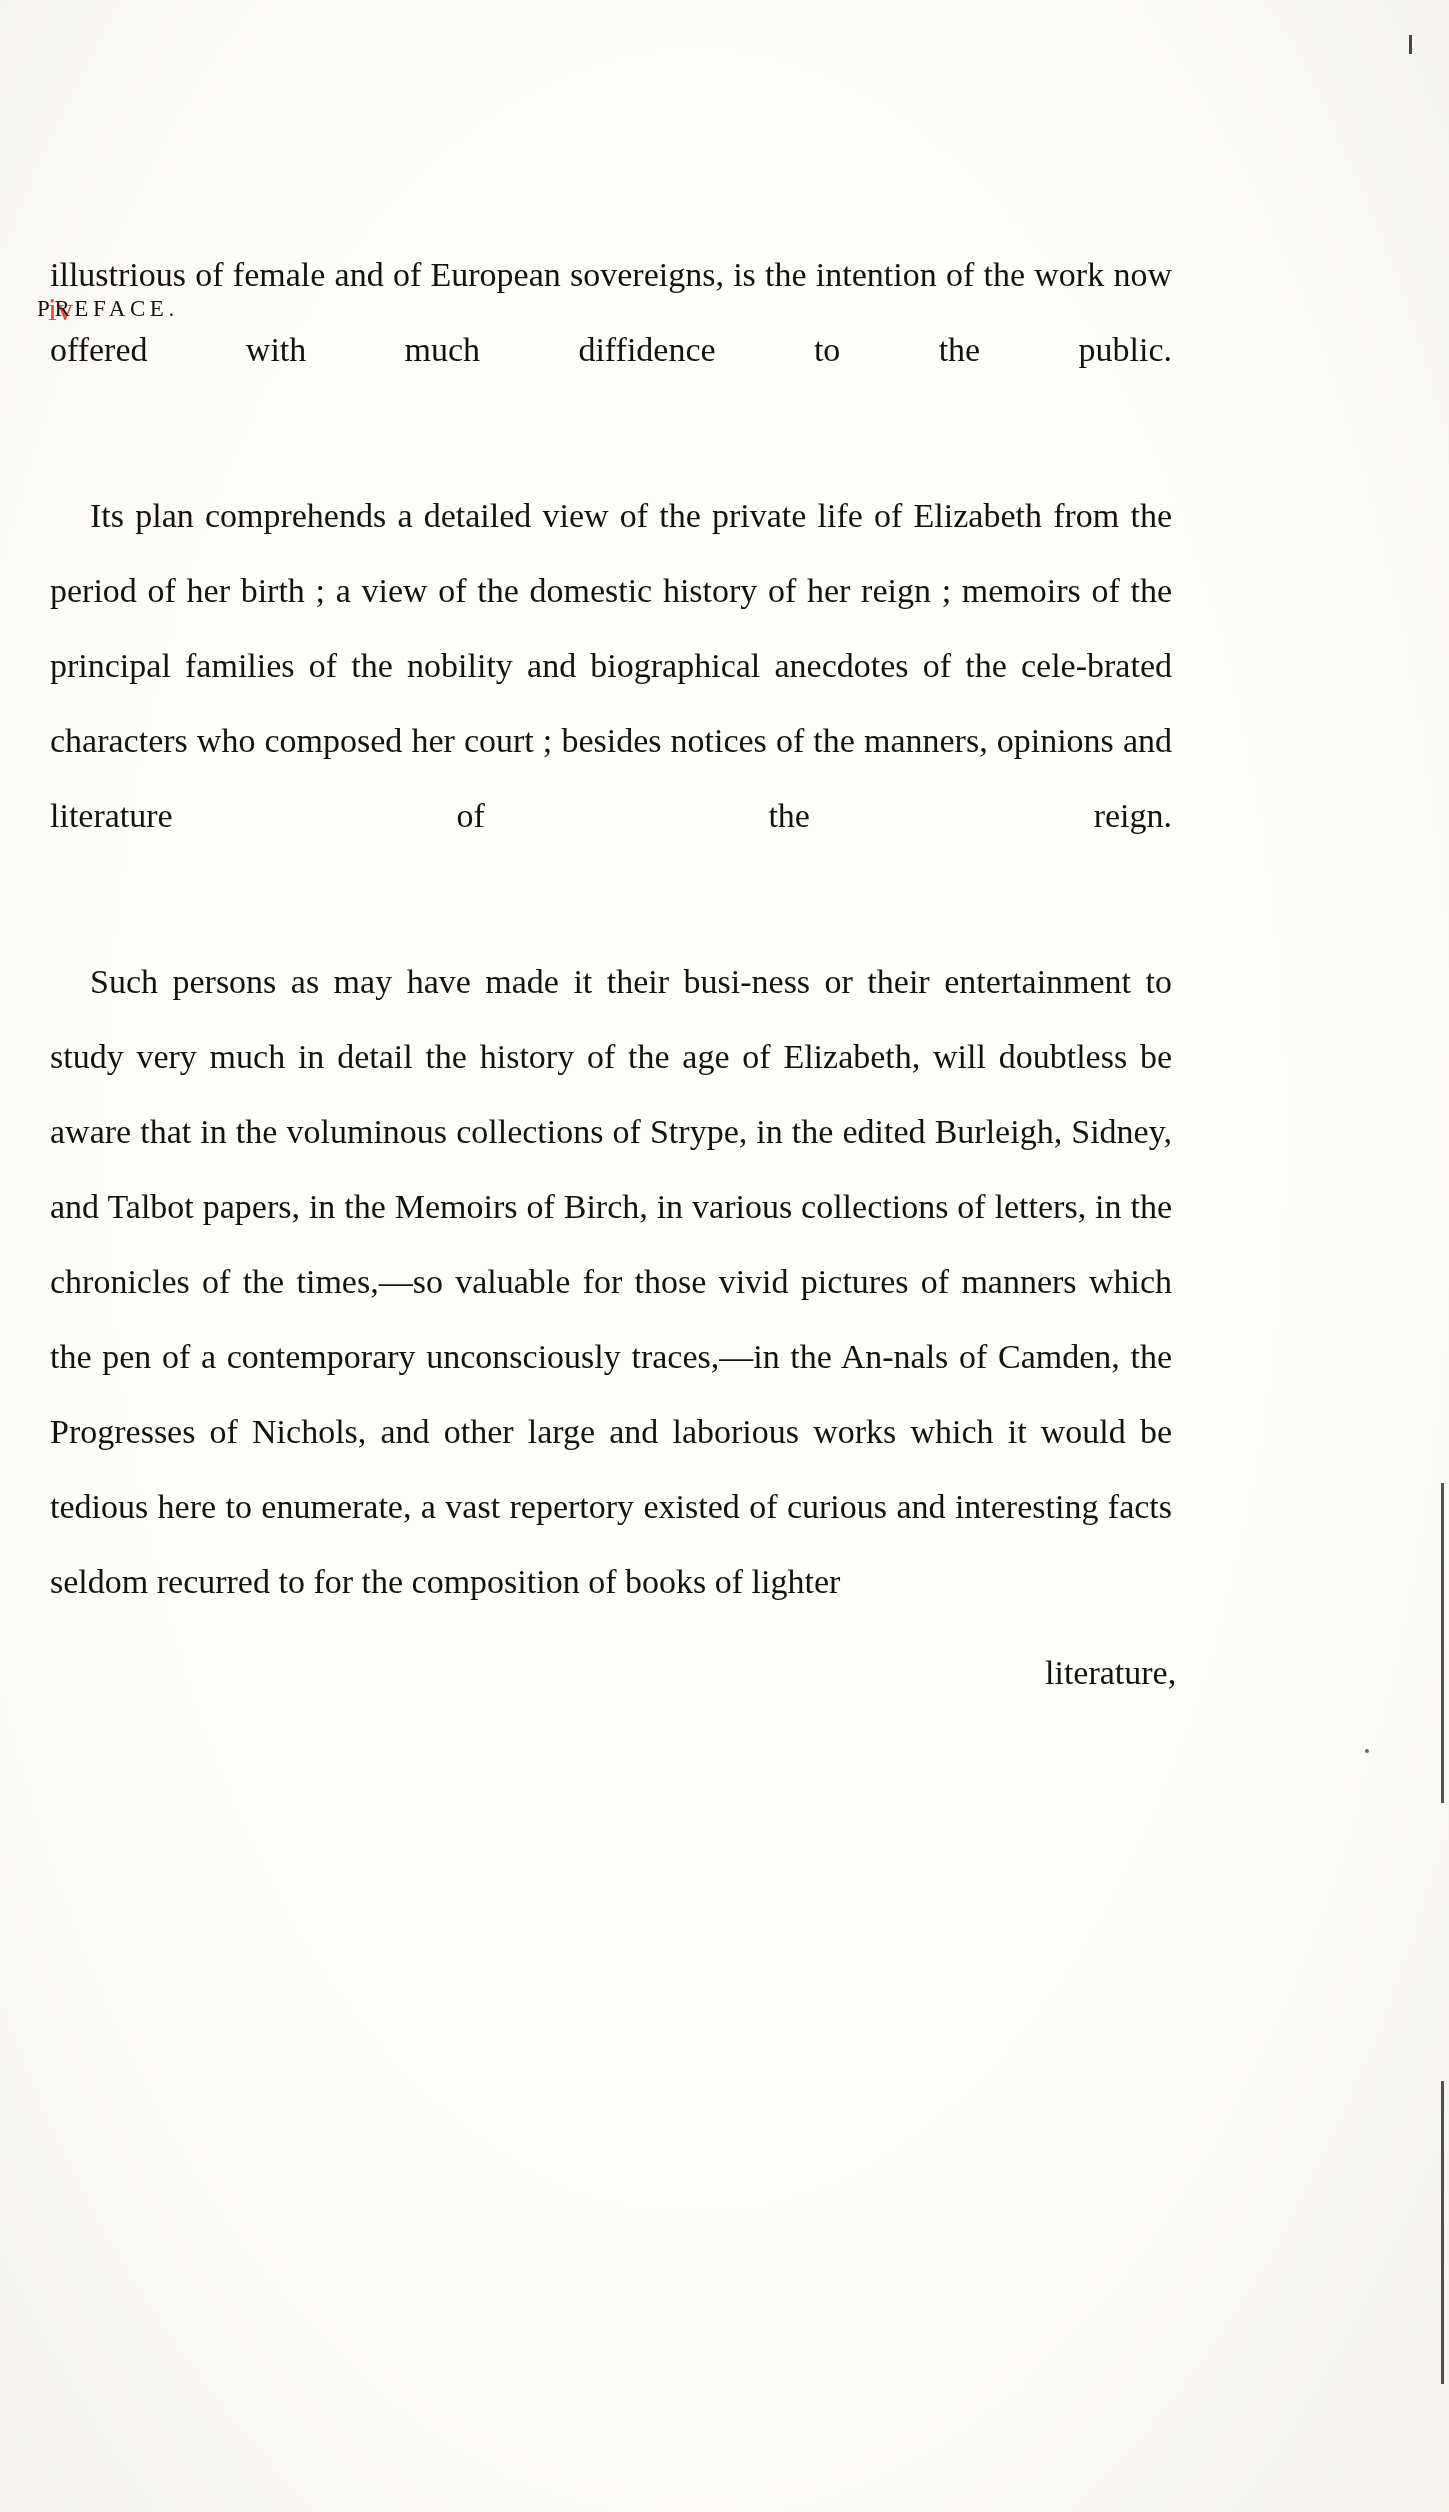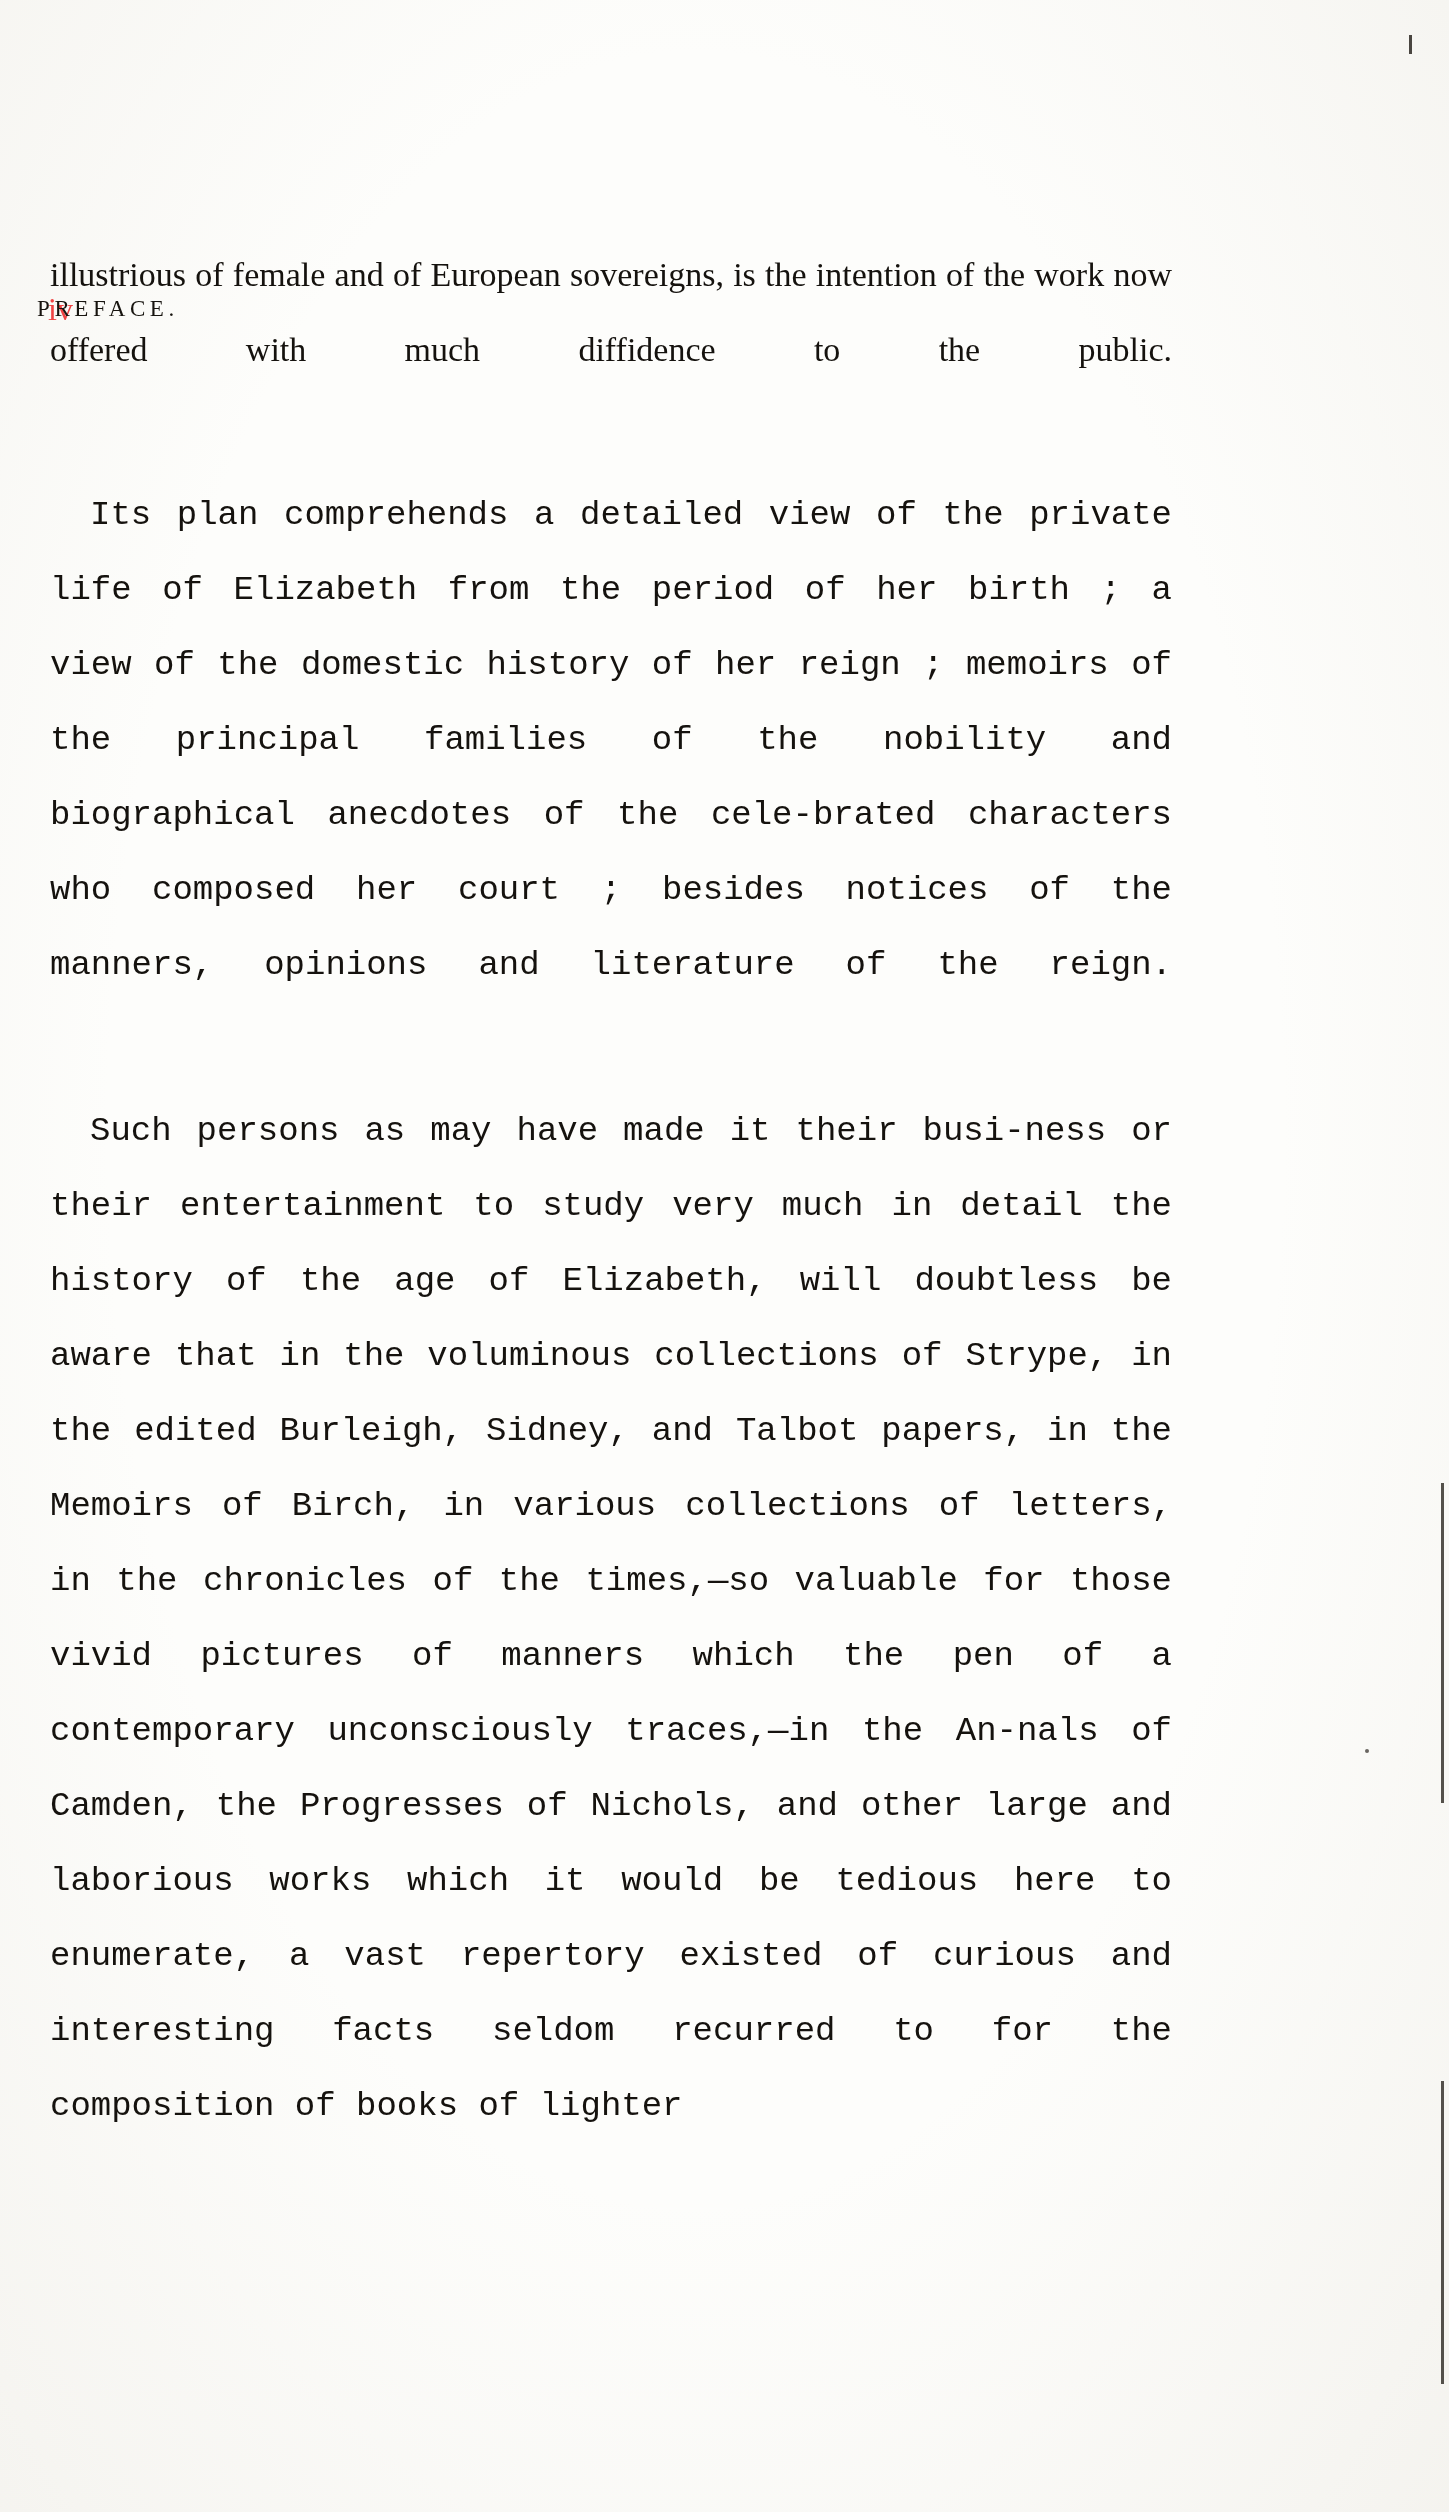--- a/index.html
+++ b/index.html
@@ -76,21 +76,20 @@
   }
 
   .para {
     margin: 16px;
     text-align: justify;
     text-justify: inter-word;
     hyphens: none;
   }
   .para.indent {
     text-indent: 40px;
-    font-family: Liberation Mono, monospace;
   }
   
   .para::after {
     content: "";
     display: inline-block;
     width: 100%;
   }
   .para.last-right::after {
     content: none;
   }
@@ -145,20 +144,21 @@
 
   <div class="header">
     <div class="folio">iv</div>
     <div class="running-head">PREFACE.</div>
   </div>
 
   <div class="textblock">
     <p class="para">illustrious of female and of European sovereigns, is the intention of the work now offered with much diffidence to the public.</p>
     <p class="para indent">Its plan comprehends a detailed view of the private life of Elizabeth from the period of her birth ; a view of the domestic history of her reign ; memoirs of the principal families of the nobility and biographical anecdotes of the cele-brated characters who composed her court ; besides notices of the manners, opinions and literature of the reign.</p>
     <p class="para indent last-right">Such persons as may have made it their busi-ness or their entertainment to study very much in detail the history of the age of Elizabeth, will doubtless be aware that in the voluminous collections of Strype, in the edited Burleigh, Sidney, and Talbot papers, in the Memoirs of Birch, in various collections of letters, in the chronicles of the times,—so valuable for those vivid pictures of manners which the pen of a contemporary unconsciously traces,—in the An-nals of Camden, the Progresses of Nichols, and other large and laborious works which it would be tedious here to enumerate, a vast repertory existed of curious and interesting facts seldom recurred to for the composition of books of lighter</p>
+    <p class="closing-line">literature,</p>
   </div>
 
   <div class="edge-mark mark-top"></div>
   <div class="edge-mark mark-mid"></div>
   <div class="edge-mark mark-dot"></div>
   <div class="edge-mark mark-bottom"></div>
 
 </div>
 
 

